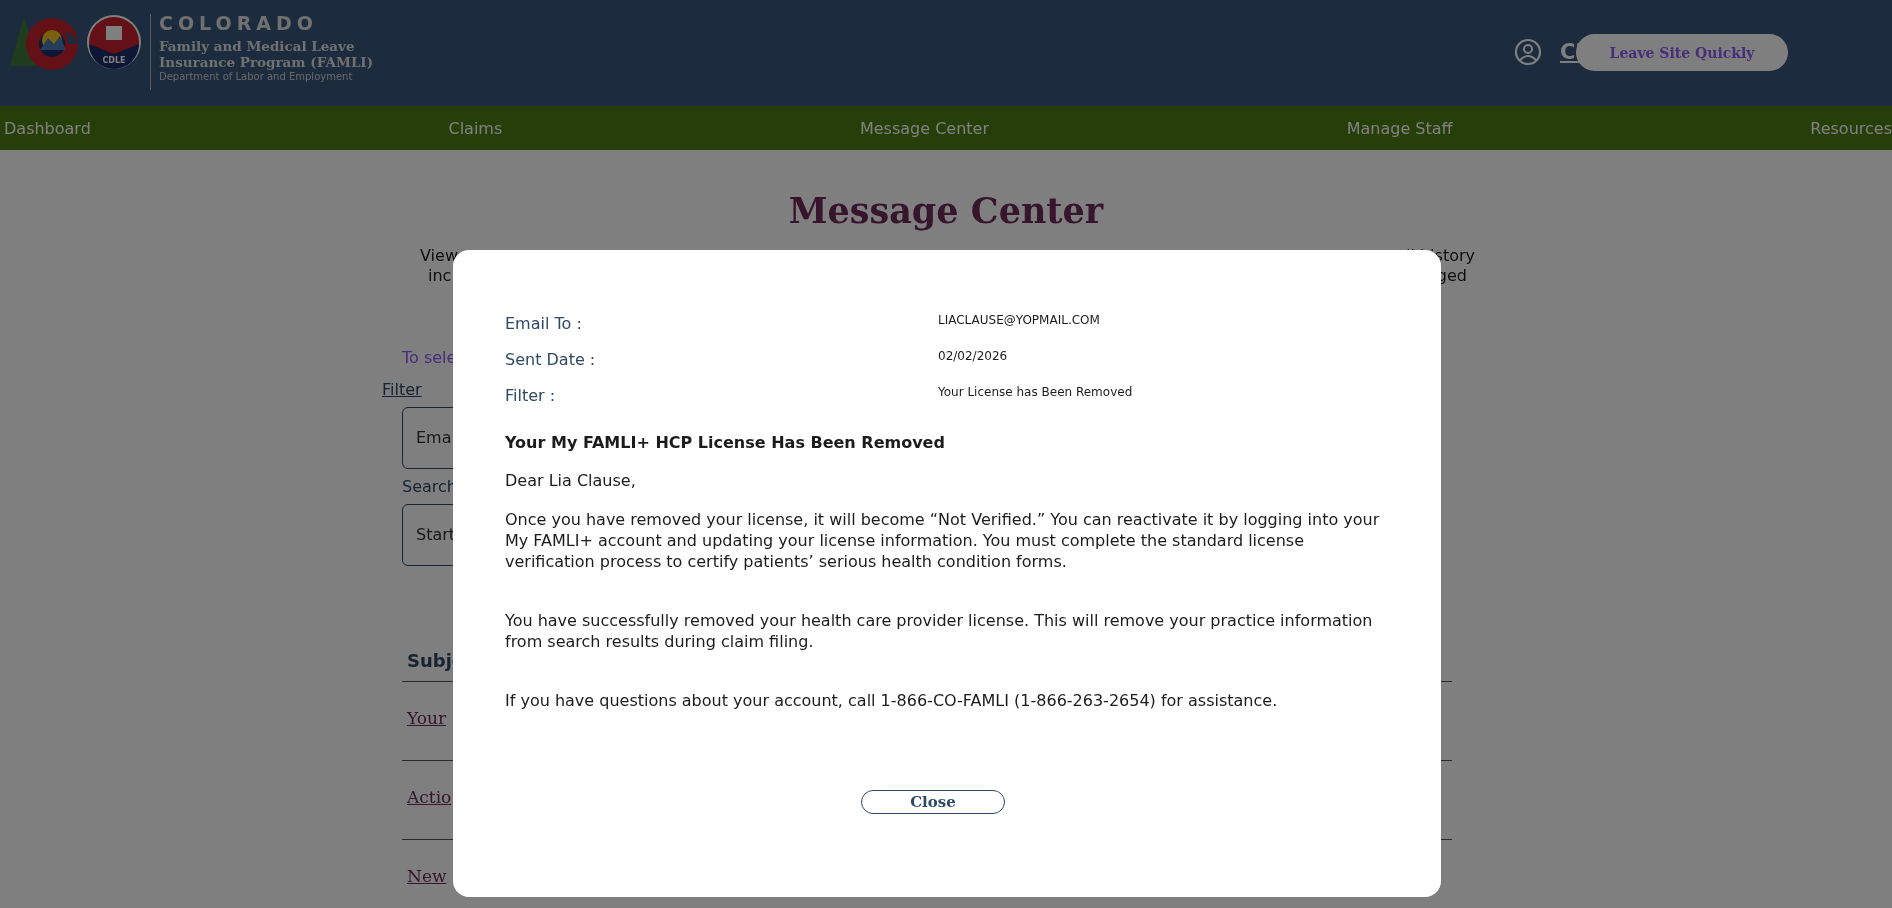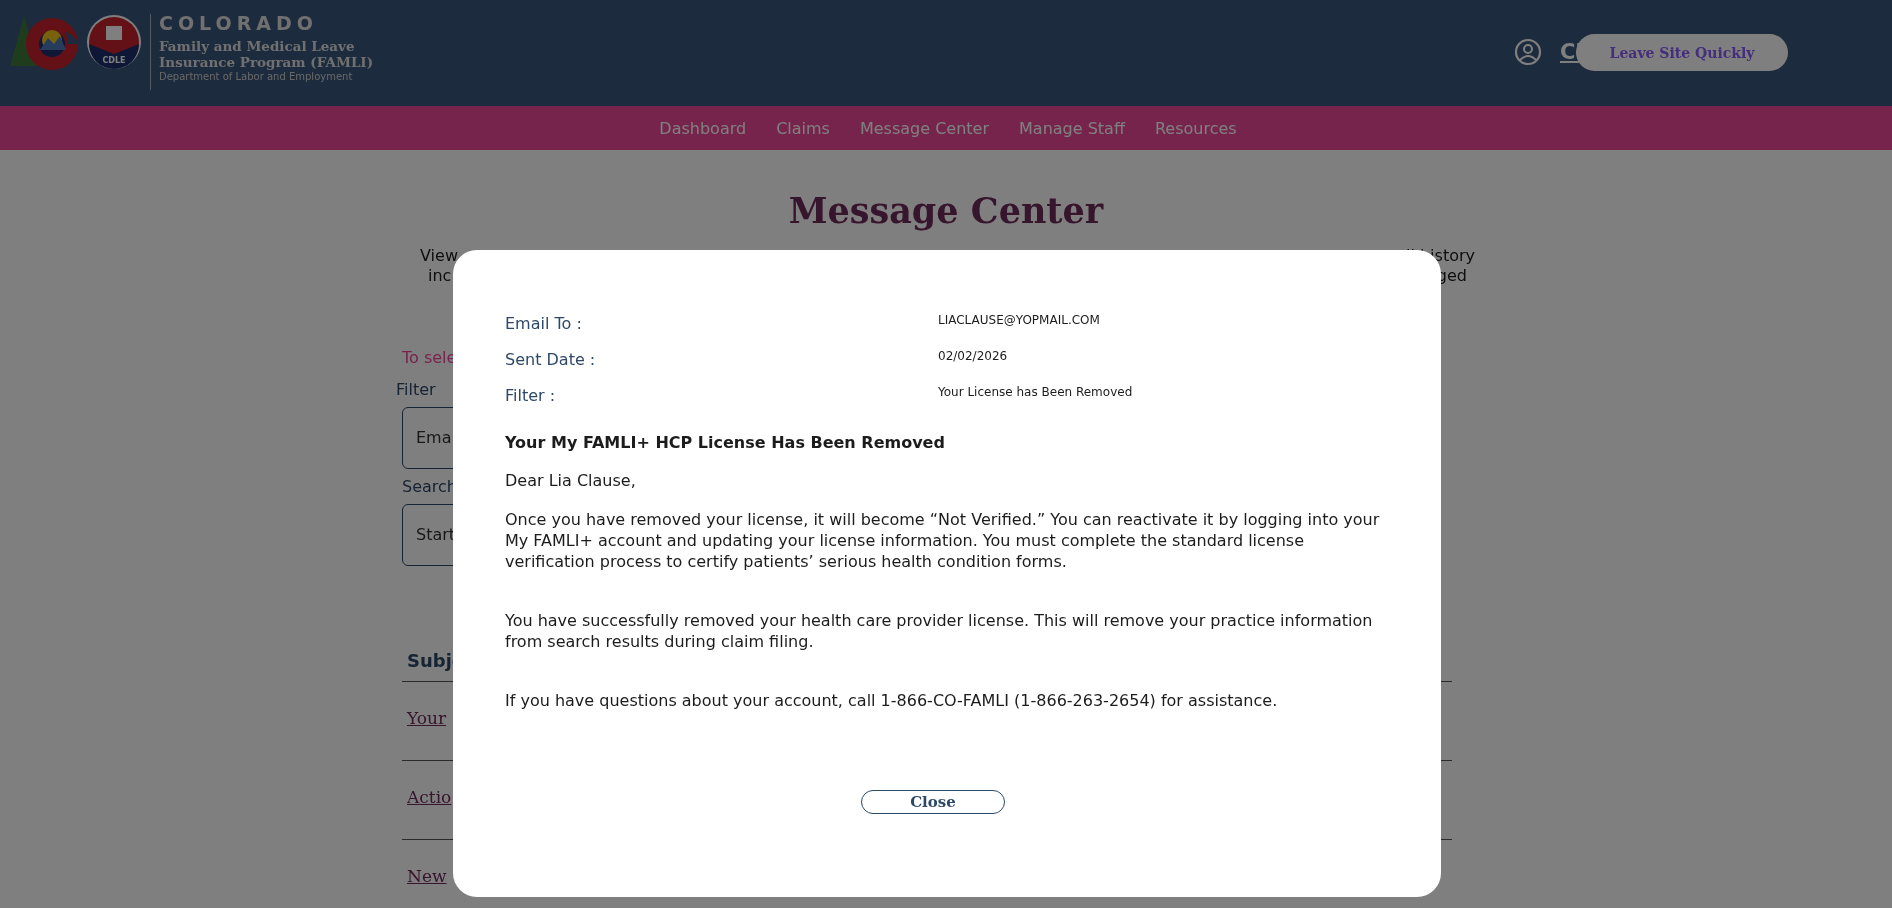--- a/index.html
+++ b/index.html
@@ -15,37 +15,37 @@
   .logo-text .colorado { font-family: "DejaVu Sans", sans-serif; font-weight: bold; font-size: 19px; letter-spacing: 5px; color: #e0e0e0; line-height: 22px; }
   .logo-text .program { font-family: "DejaVu Serif", serif; font-weight: bold; font-size: 13.5px; line-height: 16px; color: #e0e0e0; margin-top: 4px; }
   .logo-text .dept { font-family: "DejaVu Sans", sans-serif; font-size: 10px; color: #d0d0d0; margin-top: 1px; }
 
   .user-menu { position: absolute; left: 1514px; top: 38px; display: flex; align-items: center; color: #ffffff; }
   .user-icon { width: 28px; height: 28px; }
   .user-name { font-family: "DejaVu Sans", sans-serif; font-weight: bold; font-size: 21px; text-decoration: underline; margin-left: 18px; color: #ffffff; }
   .caret { width: 0; height: 0; border-left: 5px solid transparent; border-right: 5px solid transparent; border-top: 6px solid #ffffff; margin-left: 8px; margin-top: -4px; }
   .leave-btn { position: absolute; left: 1576px; top: 34px; width: 212px; height: 37px; border-radius: 19px; background: #ffffff; border: none; color: #8b5cf6; font-family: "DejaVu Serif", serif; font-weight: bold; font-size: 14px; display: flex; align-items: center; justify-content: center; }
 
-  .navbar { position: absolute; left: 0; top: 106px; width: 1892px; height: 44px; background: #ec4899; display: flex; justify-content: center; align-items: center; gap: 30px; padding-left: 4px; }
+  .navbar { position: absolute; left: 0; top: 106px; width: 1892px; height: 44px; background: #4d7c0f; display: flex; justify-content: space-between; align-items: center; gap: 30px; padding-left: 4px; }
   .nav-item { color: #ffffff; font-family: "DejaVu Sans", sans-serif; font-size: 16px; }
 
   .main { position: absolute; left: 0; top: 150px; width: 1892px; height: 758px; background: #ffffff; }
   .page-title { position: absolute; left: 0; width: 1892px; top: 40px; text-align: center; font-family: "DejaVu Serif", serif; font-weight: bold; font-size: 35px; color: #6d2a5a; }
   .page-desc { position: absolute; left: 420px; width: 1055px; top: 96px; text-align: center; font-size: 16px; color: #1c1c1c; line-height: 20px; }
-  .instr { position: absolute; left: 402px; top: 198px; font-size: 16px; color: #ec4899; }
-  .filter-label { position: absolute; left: 396px; top: 230px; font-size: 16px; color: #2e4968; }
+  .instr { position: absolute; left: 402px; top: 198px; font-size: 16px; color: #8b5cf6; }
+  .filter-label { position: absolute; left: 382px; top: 230px; font-size: 16px; color: #2e4968; text-decoration: underline; }
   .filter-select { position: absolute; left: 402px; top: 257px; width: 400px; height: 62px; border: 1px solid #2e4968; border-radius: 6px; padding: 20px 13px; font-size: 16px; color: #333; }
   .search-label { position: absolute; left: 402px; top: 327px; font-size: 16px; color: #2e4968; }
   .search-input { position: absolute; left: 402px; top: 354px; width: 400px; height: 62px; border: 1px solid #2e4968; border-radius: 6px; padding: 20px 13px; font-size: 16px; color: #333; }
   .table-header { position: absolute; left: 402px; top: 500px; width: 1050px; height: 32px; border-bottom: 1px solid #555; font-weight: bold; font-size: 18px; color: #2e4968; padding-left: 5px; }
   .table-row { position: absolute; left: 402px; width: 1050px; height: 79px; border-bottom: 1px solid #555; padding-left: 5px; padding-top: 26px; font-family: "DejaVu Serif", serif; font-size: 17px; color: #6d2a5a; text-decoration: underline; }
 
   .overlay { position: absolute; left: 0; top: 0; width: 1892px; height: 908px; background: rgba(0,0,0,0.5); }
 
-  .modal { position: absolute; left: 453px; top: 250px; width: 988px; height: 647px; background: #ffffff; border-radius: 24px; }
+  .modal { position: absolute; left: 453px; top: 250px; width: 988px; height: 647px; background: #ffffff; border-radius: 16px; }
   .meta { position: absolute; left: 52px; top: 55px; width: 880px; }
   .meta-row { display: flex; height: 36px; align-items: center; }
   .meta-label { width: 433px; color: #2e4968; font-size: 16px; }
   .meta-value { color: #1c1c1c; font-size: 12px; margin-top: -6px; }
   .email-body { position: absolute; left: 52px; top: 182px; width: 880px; color: #1c1c1c; font-size: 16px; line-height: 21px; }
   .email-heading { font-weight: bold; margin-bottom: 17px; }
   .email-greeting { margin-bottom: 18px; }
   .email-p { margin-bottom: 38px; }
   .close-btn { position: absolute; left: 408px; top: 540px; width: 144px; height: 24px; border: 1.5px solid #2e4968; border-radius: 20px; background: #fff; color: #2e4968; font-family: "DejaVu Serif", serif; font-weight: bold; font-size: 15px; display: flex; align-items: center; justify-content: center; }
 </style>

